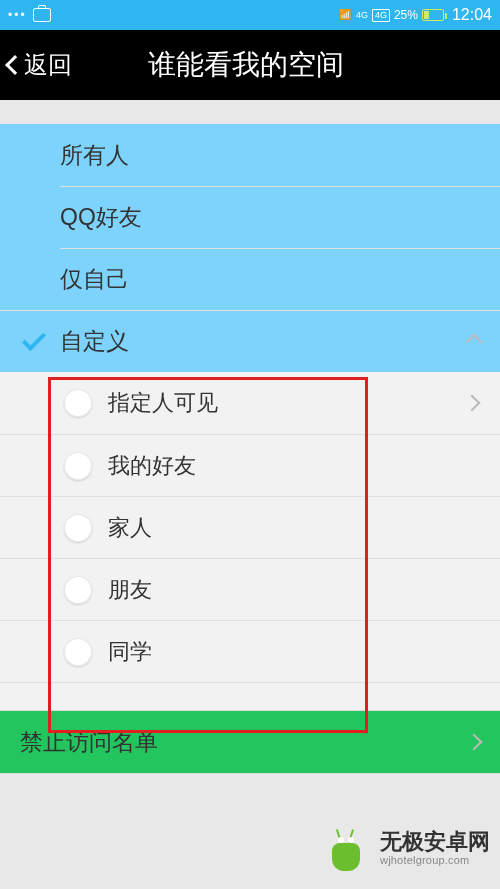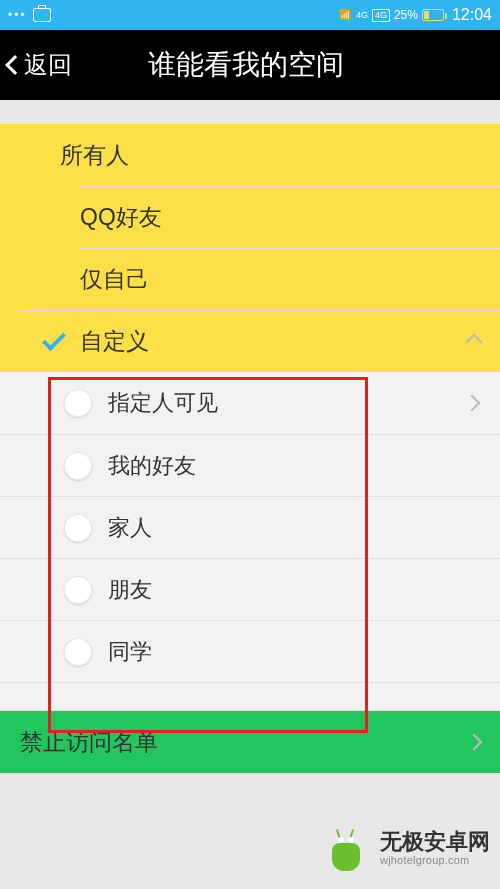--- a/index.html
+++ b/index.html
@@ -60,21 +60,21 @@
       left: 0; right: 8px;
       text-align: center;
       font-size: 28px;
       font-weight: 400;
       pointer-events: none;
     }
 
     .gap-top { height: 24px; background: #e8e8e8; }
 
     .list {
-      background: #fde047;
+      background: #7dd3fc;
     }
     .row {
       height: 62px;
       display: flex;
       align-items: center;
       padding-left: 60px;
       padding-right: 20px;
       font-size: 23px;
       color: #333;
       position: relative;
@@ -87,21 +87,21 @@
       width: 40px;
       display: flex; align-items: center; justify-content: center;
     }
     .checkmark {
       width: 22px; height: 12px;
       border-left: 4px solid #2fb6f0;
       border-bottom: 4px solid #2fb6f0;
       transform: rotate(-45deg);
       margin-top: -6px;
     }
-    .row.has-sep { border-top: 1px solid #e0e0e0; margin-left: 80px; padding-left: 0; }
+    .row.has-sep { border-top: 1px solid #e0e0e0; margin-left: 60px; padding-left: 0; }
     .row.full { margin-left: 0; padding-left: 60px; }
 
     .chevron-right, .chevron-up {
       margin-left: auto;
       width: 12px; height: 12px;
       border-top: 2px solid #bbb;
       border-right: 2px solid #bbb;
     }
     .chevron-right { transform: rotate(45deg); }
     .chevron-up { transform: rotate(-45deg); }
@@ -212,21 +212,21 @@
   <div class="row full">
     <span class="check-slot"></span>
     <span class="txt">所有人</span>
   </div>
   <div class="row has-sep">
     <span class="txt">QQ好友</span>
   </div>
   <div class="row has-sep">
     <span class="txt">仅自己</span>
   </div>
-  <div class="row full" style="border-top:1px solid #e0e0e0;margin-left:20px;">
+  <div class="row full" style="border-top:1px solid #e0e0e0;">
     <span class="check-slot">
         <span class="checkmark"></span>
       </span>
     <span class="txt">自定义</span>
     <span class="chevron-up"></span>
   </div>
 </div>
 
 <div class="sublist">
   <div class="subrow">

